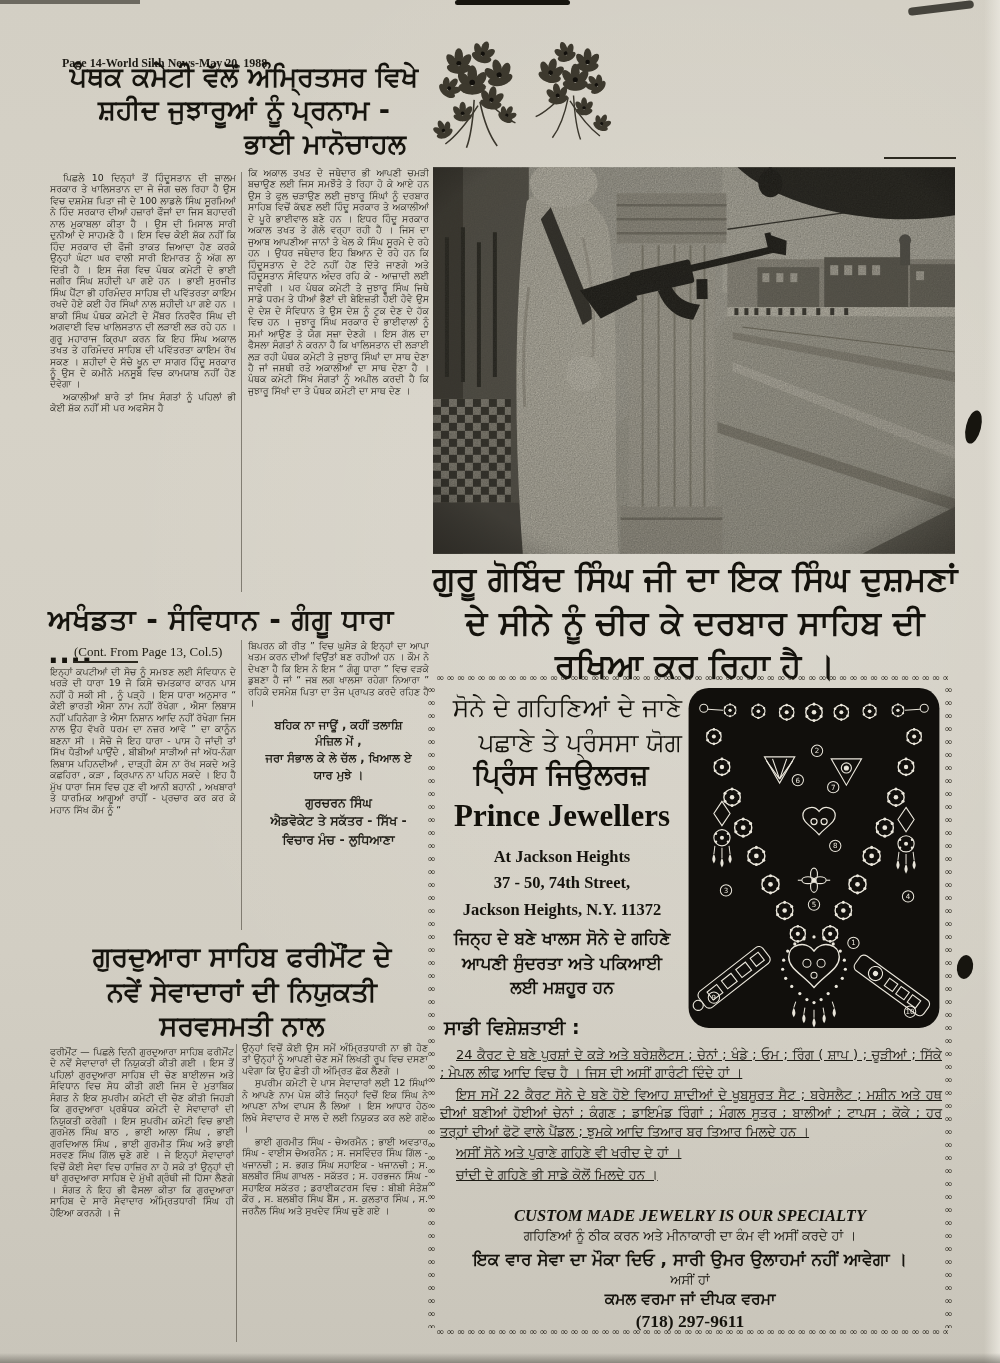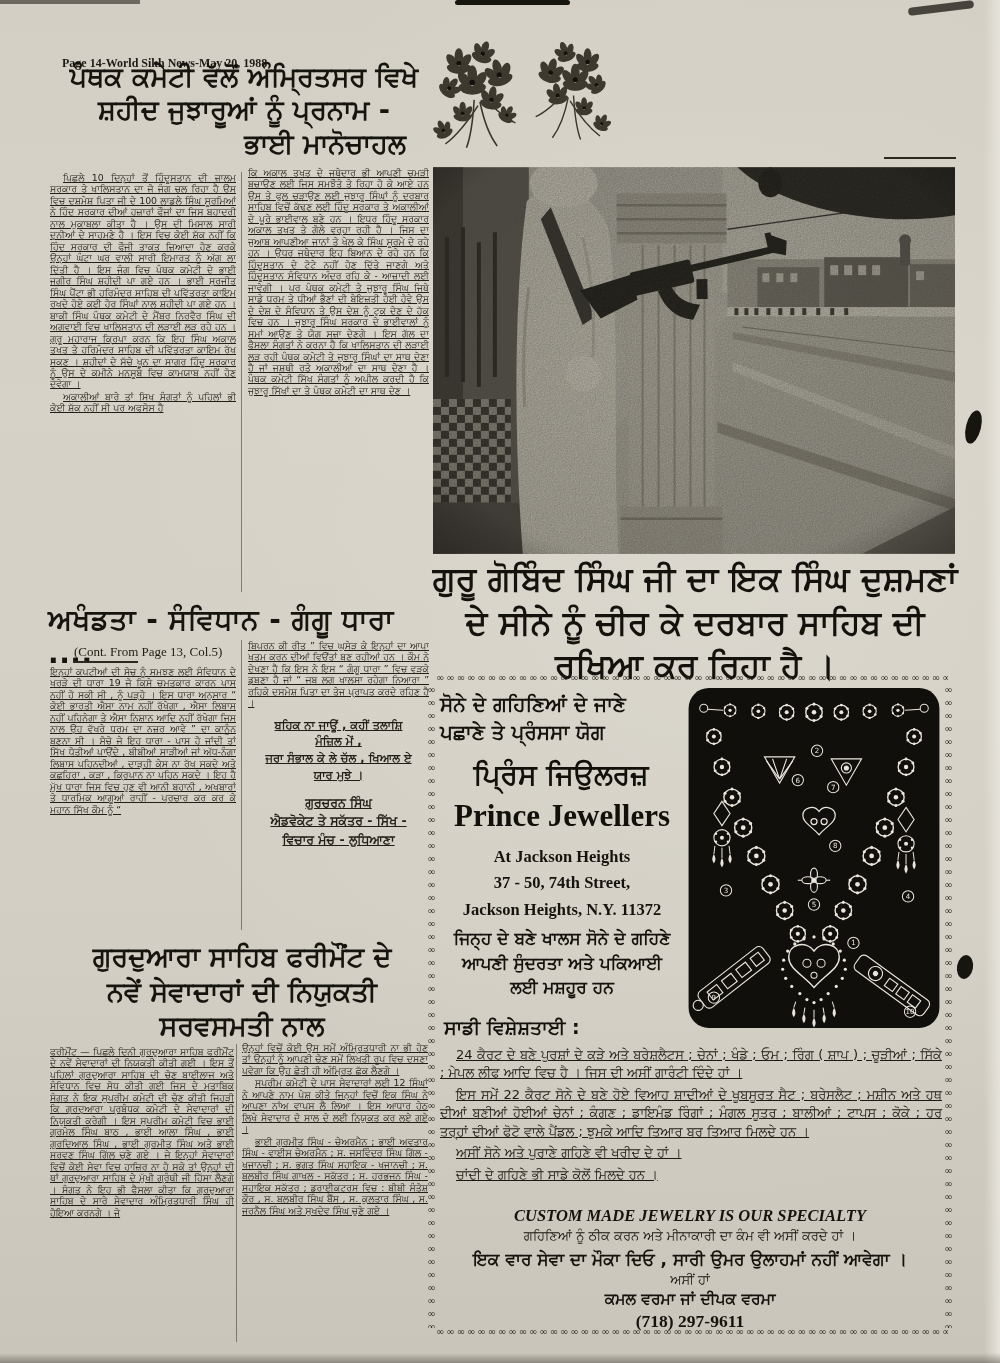--- a/index.html
+++ b/index.html
@@ -13,36 +13,36 @@
   }
   .abs{position:absolute;}
   .gurm{font-family:"DejaVu Sans", sans-serif;}
   .page-header{font-size:12px;font-weight:bold;font-family:"Liberation Serif",serif;color:#1d1b15;}
   .hl{font-weight:bold;color:#16140e;}
   .hl-main{font-size:27px;line-height:1.24;}
   .hl-main .l1,.hl-main .l2{text-align:center;}
   .hl-main .l3{text-align:right;padding-right:34px;}
   .verse-wrap{display:flex;align-items:flex-start;}
   .verse-text{flex:1;font-size:19px;font-weight:bold;line-height:1.52;text-align:center;color:#17150f;white-space:pre-line;}
-  .body-col{font-size:9.4px;line-height:1.22;text-align:justify;color:#211f18;overflow:hidden;text-decoration:underline;}
+  .body-col{font-size:9.4px;line-height:1.22;text-align:justify;color:#211f18;overflow:hidden;}
   .body-col p{margin:0 0 1px 0;text-indent:13px;}
   .vrule{width:1px;background:rgba(60,55,44,.55);}
   .caption{font-size:33px;font-weight:bold;line-height:1.32;text-align:center;color:#14120c;}
   .hl-mid{font-size:28px;letter-spacing:.5px;}
   .cont-note{font-size:13px;font-family:"Liberation Serif",serif;color:#232016;}
   .note-line{height:2px;background:#2c2920;}
   .poem{font-size:11.5px;font-weight:bold;text-align:center;line-height:1.45;margin:8px 0 10px;white-space:pre-line;text-indent:0;}
   .sig{font-size:12.5px;font-weight:bold;text-align:center;line-height:1.5;white-space:pre-line;text-indent:0;}
   .hl-low{font-size:27px;text-align:center;line-height:1.28;}
   
   .ad-box{position:absolute;left:428px;top:672px;width:528px;height:668px;}
   .chain{color:#2e2a21;font-size:10px;letter-spacing:2px;line-height:11px;white-space:nowrap;overflow:hidden;}
   .chain-h{position:absolute;left:8px;right:8px;height:12px;}
   .chain-v{position:absolute;top:12px;bottom:12px;width:13px;writing-mode:vertical-rl;letter-spacing:2px;}
-  .ad-tagline{font-size:20px;font-weight:bold;line-height:1.4;text-align:left;white-space:pre-line;color:#14120c;}
+  .ad-tagline{font-size:25px;font-weight:normal;line-height:1.4;text-align:right;white-space:pre-line;color:#14120c;}
   .brand-pa{font-size:28px;font-weight:bold;text-align:center;color:#12100a;}
   .brand-en{font-size:31px;font-weight:bold;text-align:center;font-family:"Liberation Serif",serif;color:#12100a;}
   .ad-address{font-size:16.5px;font-weight:bold;text-align:center;line-height:1.6;font-family:"Liberation Serif",serif;white-space:pre-line;color:#15130d;}
   .ad-blurb{font-size:17px;font-weight:bold;line-height:1.45;text-align:center;white-space:pre-line;color:#14120c;}
   .spec-head{font-size:19px;font-weight:bold;color:#13110b;}
   .spec-paras{font-size:13px;line-height:1.42;text-align:justify;color:#1c1a13;}
   .spec-paras p{margin:0 0 3px 0;text-indent:16px;text-decoration:underline;}
   .ad-bottom{text-align:center;color:#15130d;}
   .ad-custom{font-size:16.5px;font-weight:bold;font-style:italic;font-family:"Liberation Serif",serif;margin-bottom:2px;}
   .ad-repair{font-size:13px;margin-bottom:5px;}

